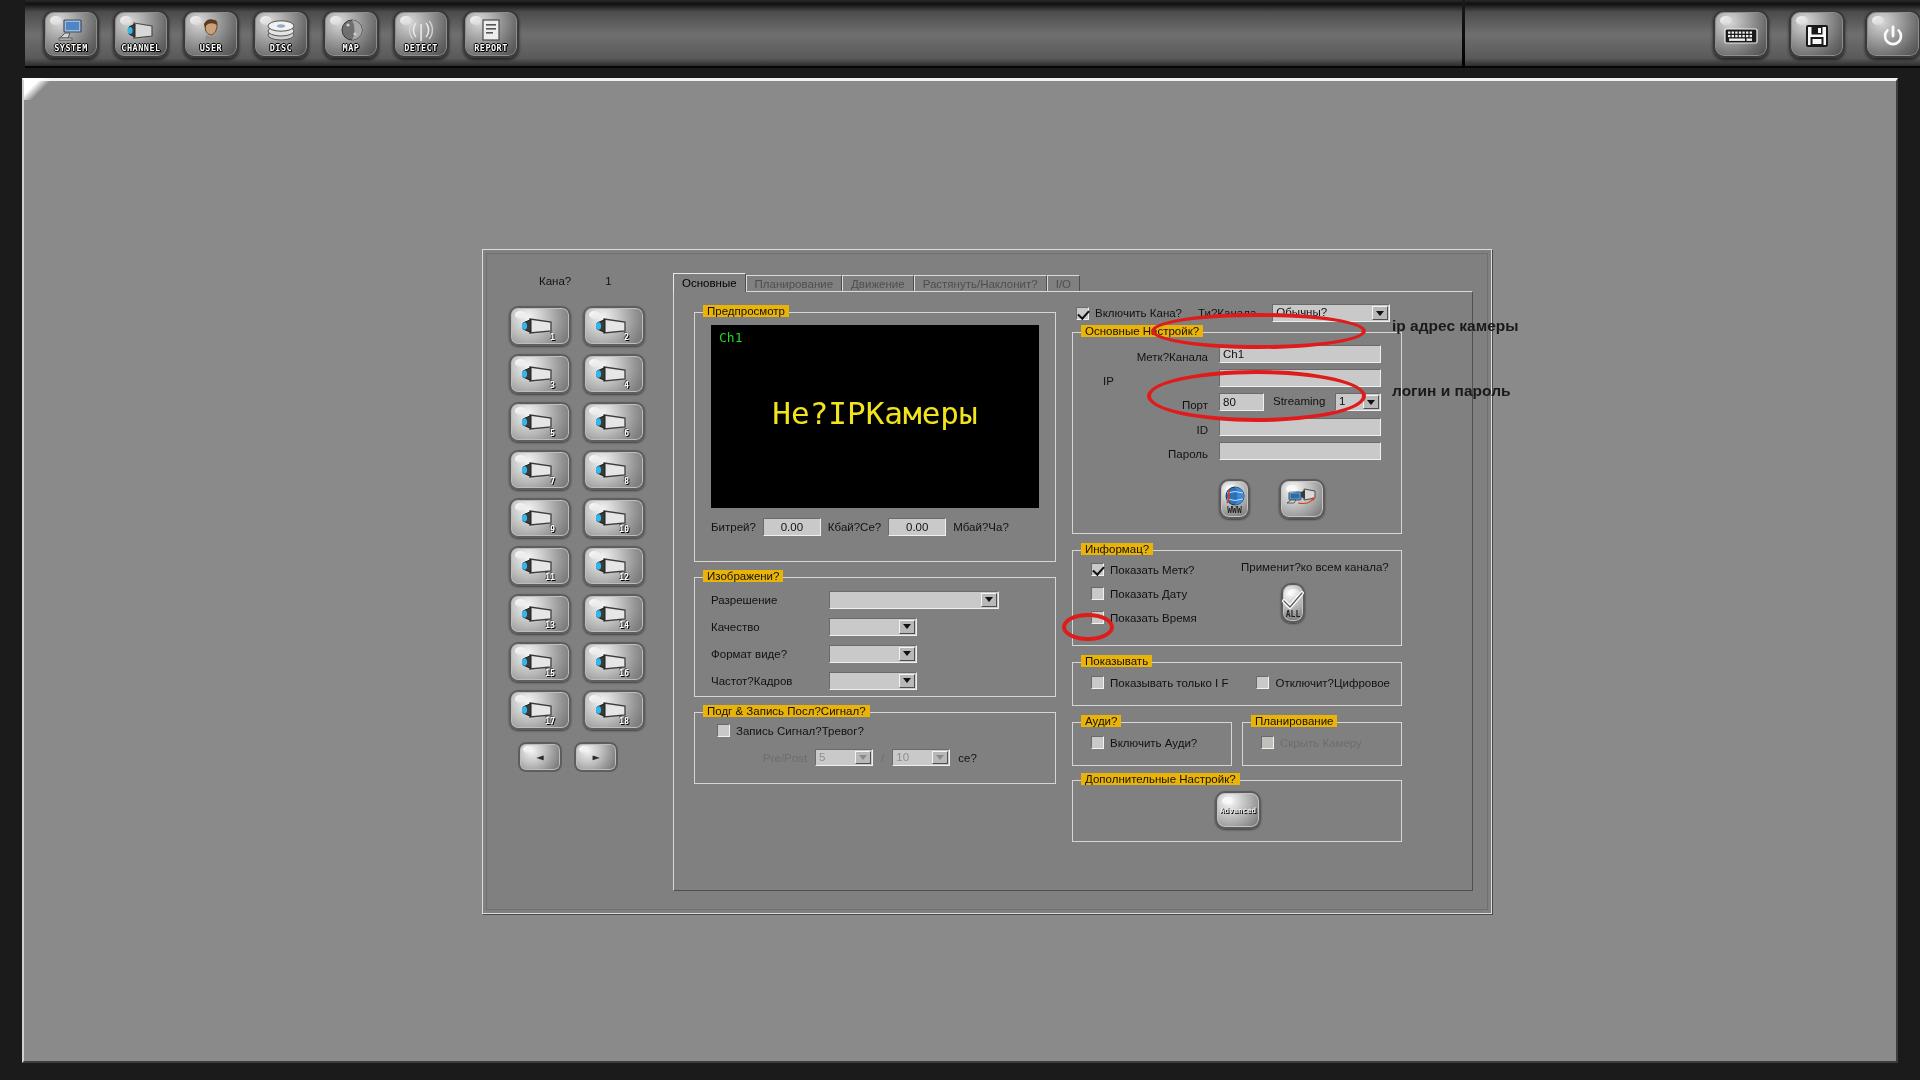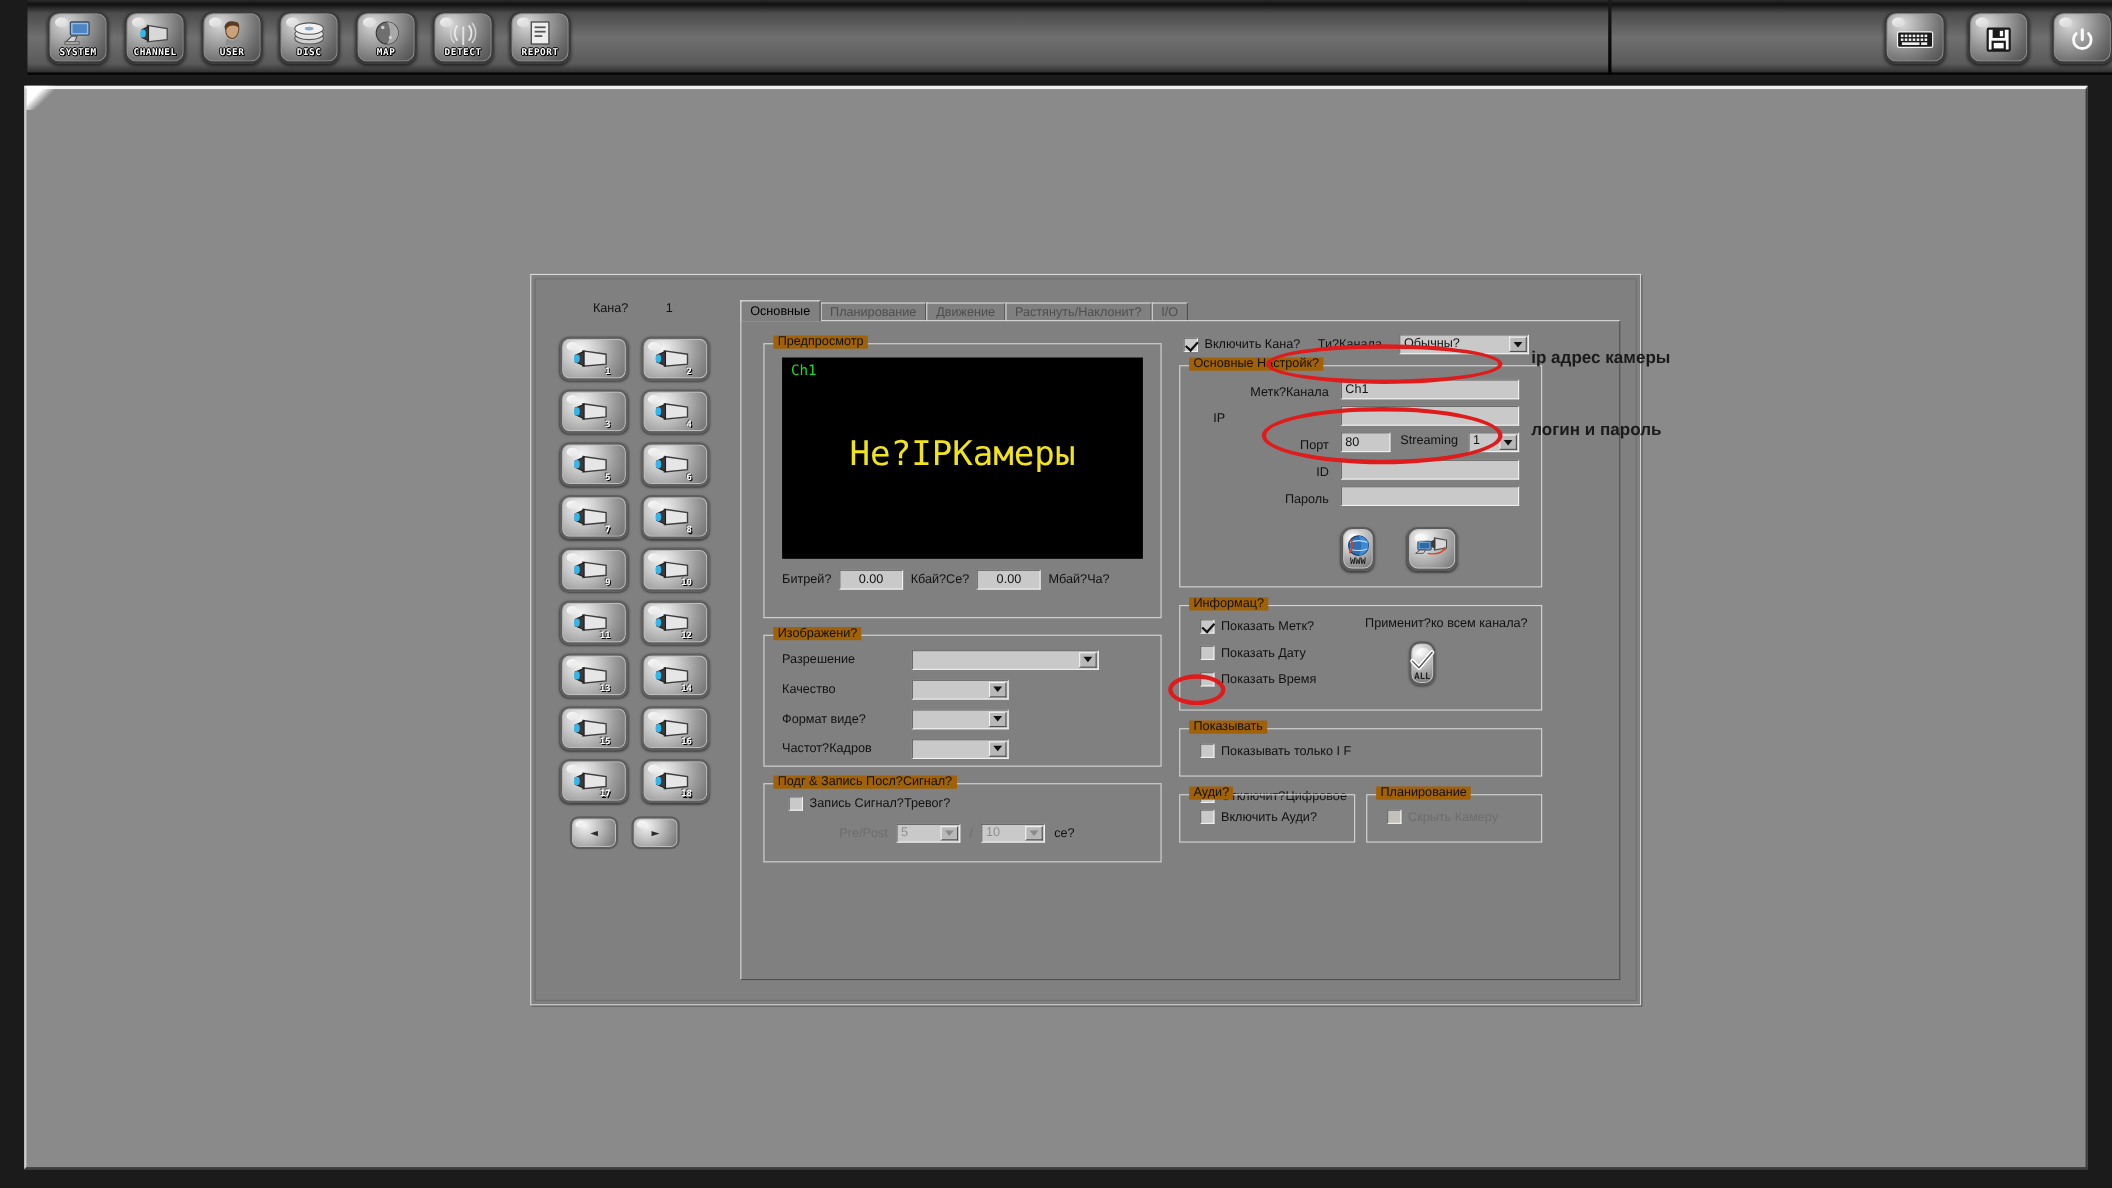--- a/index.html
+++ b/index.html
@@ -96,21 +96,21 @@
     cursor:pointer; white-space:nowrap; }
   .tab.active { color:#000; height:19px; line-height:19px; background:#808080;
     border-color:#e9e9e9; border-right-color:#4f4f4f; position:relative; z-index:5; }
 
   
   #tabpage { position:absolute; left:186px; top:37px; width:800px; height:600px;
     border:1px solid #d9d9d9; border-right-color:#4f4f4f; border-bottom-color:#4f4f4f; }
 
   
   .grp { position:absolute; border:1px solid #d6d6d6; }
-  .grp > .grp-title { position:absolute; top:-8px; left:8px; background:#a16207; padding:0 4px;
+  .grp > .grp-title { position:absolute; top:-8px; left:8px; background:#eab308; padding:0 4px;
     font-size:11.5px; color:#111; white-space:nowrap; }
 
   .lbl { font-size:11.5px; color:#111; }
   .lbl-dim { font-size:11.5px; color:#6d6d6d; }
 
   
   .field {
     background:#c9c9c9; border:1px solid #6a6a6a;
     border-right-color:#f0f0f0; border-bottom-color:#f0f0f0;
     font-size:11.5px; color:#111; padding:1px 3px; line-height:14px;
@@ -651,21 +651,21 @@
                   <path d="M4 11 L10 17 L22 3" fill="none" stroke="#ffffff" stroke-width="4" stroke-linecap="round" stroke-linejoin="round"></path>
                   <path d="M4 11 L10 17 L22 3" fill="none" stroke="#555" stroke-width="1.2" stroke-linecap="round" stroke-linejoin="round"></path>
                 </svg>
               </span>
               <span class="cap">ALL</span>
             </div>
           </div>
 
           <div class="grp" style="left:398px; top:370px; width:330px; height:44px;">
             <span class="grp-title">Показывать</span>
-            <div id="show-checks" style="position:absolute; left:18px; top:13px; display:flex; gap:28px;flex-direction:column;">
+            <div id="show-checks" style="position:absolute; left:18px; top:13px; display:flex; gap:28px;">
                 <span class="chk">
                   <span class="box"></span>
                   <span>Показывать только I F</span>
                 </span>
                 <span class="chk">
                   <span class="box"></span>
                   <span>Отключит?Цифровое</span>
                 </span>
               </div>
           </div>
@@ -679,20 +679,26 @@
           </div>
 
           <div class="grp" style="left:568px; top:430px; width:160px; height:44px;">
             <span class="grp-title">Планирование</span>
             <span class="chk dim" style="position:absolute; left:18px; top:13px;">
               <span class="box"></span>
               <span>Скрыть Камеру</span>
             </span>
           </div>
 
+          <div class="grp" style="left:398px; top:488px; width:330px; height:62px;">
+            <span class="grp-title">Дополнительные Настройк?</span>
+            <div class="imgbtn" style="position:absolute; left:142px; top:10px; width:46px; height:38px;">
+              <span class="cap light" style="bottom:auto; top:13px; font-size:7.5px;">Advanced</span>
+            </div>
+          </div>
 
         </div>
       </div>
     </div>
 
     <div class="ellipse" style="left:1127px; top:232px; width:215px; height:36px;"></div>
     <div class="anno-text" style="left:1368px; top:236px;">ip адрес камеры</div>
 
     <div class="ellipse" style="left:1123px; top:289px; width:219px; height:52px;"></div>
     <div class="anno-text" style="left:1368px; top:301px;">логин и пароль</div>

